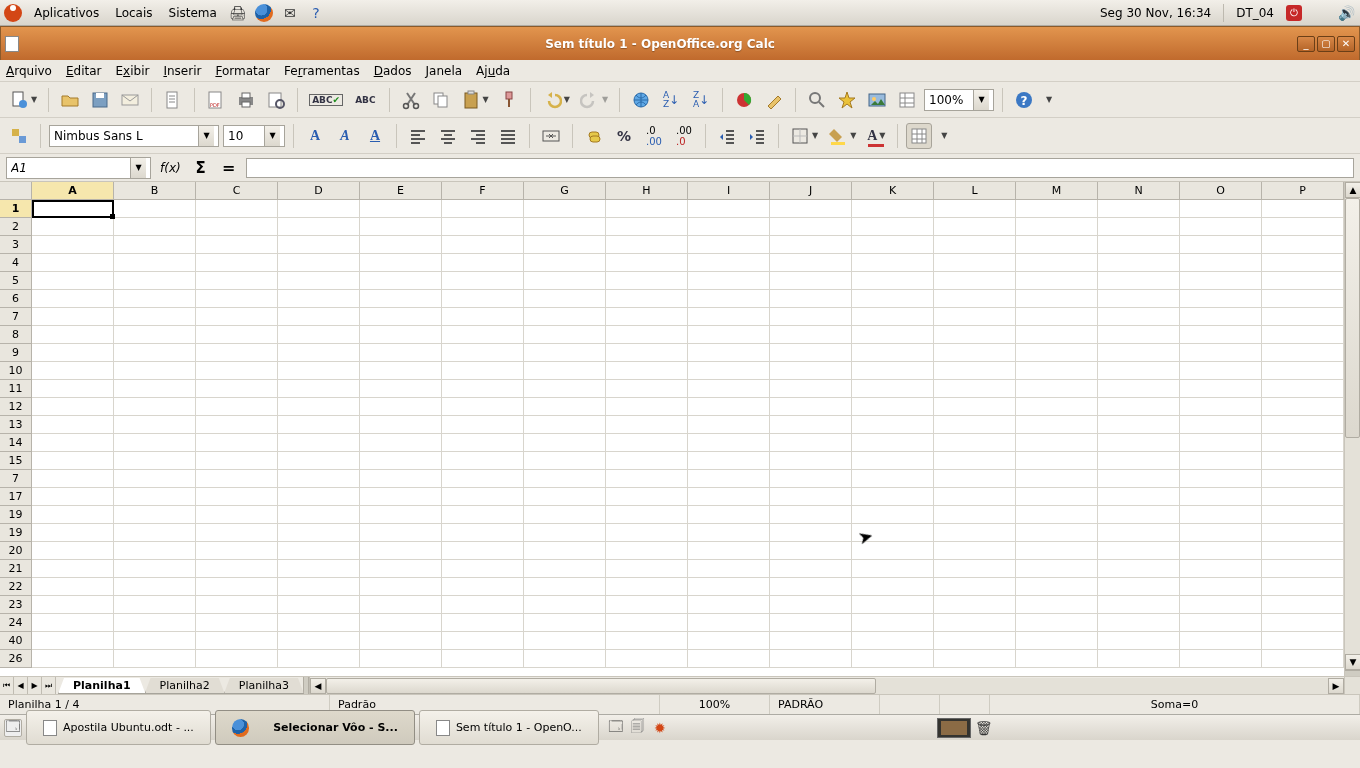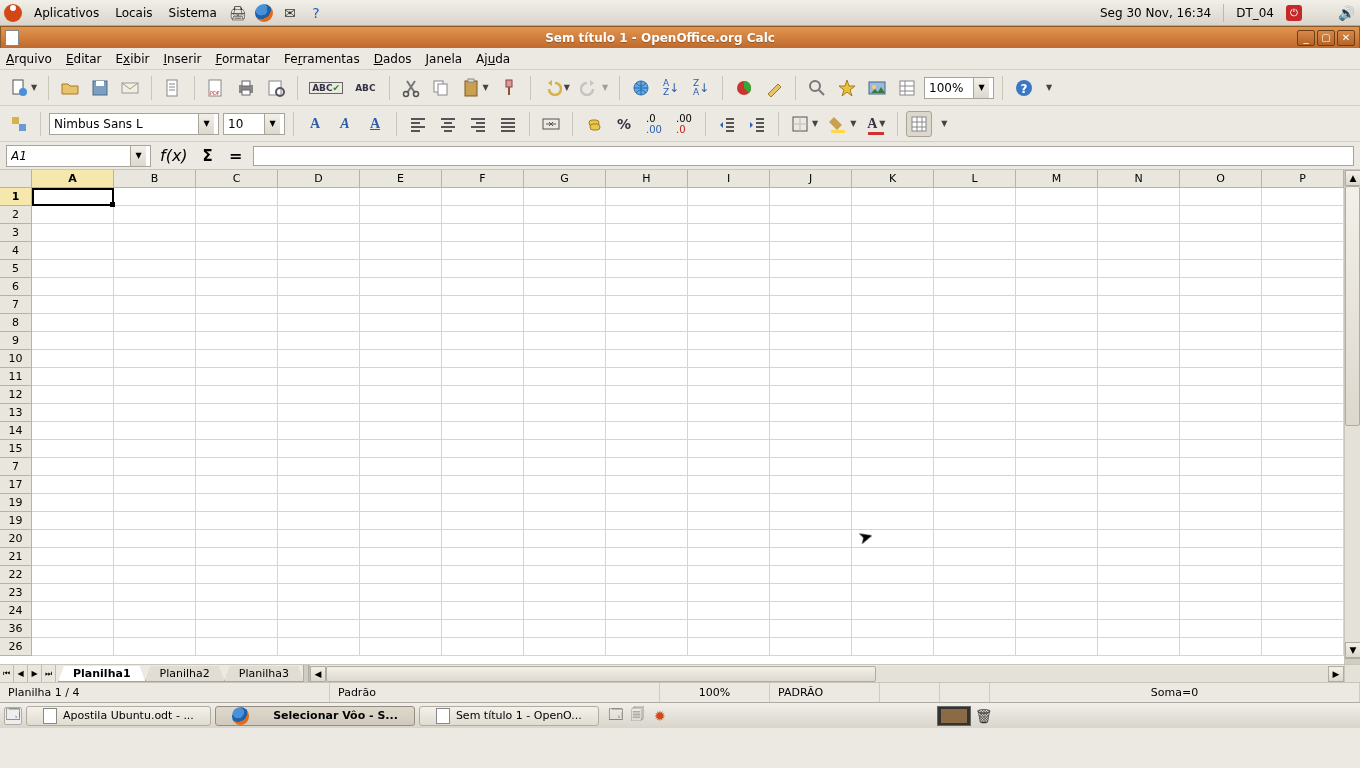--- a/index.html
+++ b/index.html
@@ -9,21 +9,21 @@
 .gnome-panel { height: 26px; background: linear-gradient(#f2efe9,#d9d5cc); border-bottom: 1px solid #adaba4; display: flex; align-items: center; padding: 0 4px; gap: 8px; }
 .ubuntu-logo { width: 18px; height: 18px; border-radius: 50%; background: #d34615; position: relative; display: inline-block; }
 .ubuntu-logo:before { content: ""; position: absolute; width: 6px; height: 6px; background: #fff; border-radius: 50%; left: 6px; top: 1px; }
 .gnome-panel .panel-item { padding: 2px 4px; cursor: pointer; }
 .gnome-panel .spacer { flex: 1; }
 .panel-icon { width: 18px; height: 18px; display: inline-flex; align-items: center; justify-content: center; font-size: 14px; color:#333; }
 .firefox-icon { width: 18px; height: 18px; border-radius: 50%; background: radial-gradient(circle at 35% 30%,#4a90d9 0 35%,#1e62a8 36% 55%,#e06b1f 56% 100%); }
 .shutdown-btn { width: 16px; height: 16px; border-radius: 3px; background: #c62828; color: #fff; display: inline-flex; align-items: center; justify-content: center; font-size: 10px; }
 
 
-.titlebar { height: 22px; background: linear-gradient(#e2954e,#c06a2d); color: #fff; display: flex; align-items: center; padding: 0 4px; border: 1px solid #8a5a2b; border-bottom: none; }
+.titlebar { height: 34px; background: linear-gradient(#e2954e,#c06a2d); color: #fff; display: flex; align-items: center; padding: 0 4px; border: 1px solid #8a5a2b; border-bottom: none; }
 .titlebar .doc-icon { width: 14px; height: 16px; background: #fff; border: 1px solid #888; margin-right: 6px; }
 .titlebar .title { flex: 1; text-align: center; font-weight: bold; text-shadow: 0 1px 1px rgba(0,0,0,.3); }
 .titlebar .win-btn { width: 18px; height: 16px; border: 1px solid #6b3f17; background: linear-gradient(#d88848,#b46428); margin-left: 2px; color: #fff; font-size: 10px; display: inline-flex; align-items: center; justify-content: center; border-radius: 2px; cursor: pointer; }
 
 
 .menubar { height: 22px; background: #ece9e2; border-bottom: 1px solid #d3cfc6; display: flex; align-items: center; padding: 0 6px; gap: 14px; }
 .menubar .menu-item { cursor: pointer; }
 .menubar .menu-item u { text-decoration: underline; }
 
 
@@ -77,21 +77,21 @@
 .hscroll .thumb { position: absolute; left: 0; top: 0; bottom: 0; width: 550px; background: linear-gradient(#f3f0e9,#dcd8ce); border: 1px solid #b0aca2; border-radius: 2px; cursor: pointer; }
 .splitter { width: 6px; background: #cfccc2; border-left:1px solid #b0aca2; border-right:1px solid #b0aca2; cursor: col-resize; }
 
 
 .statusbar { height: 20px; background: #ece9e2; border-top: 1px solid #c9c5bb; display: flex; align-items: center; font-size: 11px; }
 .statusbar .seg { padding: 0 8px; border-right: 1px solid #cfccc2; height: 100%; display: flex; align-items: center; }
 .statusbar .seg.flex { flex: 1; }
 
 
 .gnome-bottom { height: 26px; background: linear-gradient(#f2efe9,#d9d5cc); border-top: 1px solid #adaba4; display: flex; align-items: center; padding: 0 4px; gap: 4px; }
-.task { height: 20px; padding: 0 16px; border: 1px solid #b0aca2; background: linear-gradient(#f4f1ea,#e0dcd2); border-radius: 3px; display: flex; align-items: center; gap: 6px; font-size: 11px; max-width: 200px; overflow: hidden; white-space: nowrap; cursor: pointer; }
+.task { height: 35px; padding: 0 16px; border: 1px solid #b0aca2; background: linear-gradient(#f4f1ea,#e0dcd2); border-radius: 3px; display: flex; align-items: center; gap: 6px; font-size: 11px; max-width: 200px; overflow: hidden; white-space: nowrap; cursor: pointer; }
 .task.active { background: linear-gradient(#ded9cb,#cfcabd); border-color: #928e84; font-weight: bold; gap: 24px; }
 .ws-switcher { width: 34px; height: 20px; border: 1px solid #666; background: #34332f; display: flex; align-items: center; justify-content: center; }
 .ws-switcher .inner { width: 26px; height: 14px; background: #8b6b45; }
 
 .blue { color: #2a5db0; }
 .cursor-pointer-img { position: fixed; left: 858px; top: 526px; font-size: 18px; color: #000; pointer-events: none; transform: rotate(-15deg); }
 </style>
 </head>
 <body>
 
@@ -418,21 +418,21 @@
       <span class="drop-arrow">▼</span>
     </span>
 </div>
 
 <div class="formulabar">
   <div class="combo" style="width:145px;">
     <input style="width: 123px; font-style: italic;" value="A1">
     <span class="cbtn">▼</span>
   </div>
   <span class="tbtn" style="min-width:22px;height:22px;">
-      <i style="font-style:italic;font-size:16px;">f(x)</i>
+      <i style="font-style:italic;font-size:12px;">f(x)</i>
     </span>
   <span class="tbtn" style="min-width:22px;height:22px;">
       <b style="font-size:15px;">Σ</b>
     </span>
   <span class="tbtn" style="min-width:22px;height:22px;">
       <b style="font-size:16px;">=</b>
     </span>
   <input class="formula-input" value="" style="">
 </div>
 
@@ -478,21 +478,21 @@
           <div class="row-h">15</div>
           <div class="row-h">7</div>
           <div class="row-h">17</div>
           <div class="row-h">19</div>
           <div class="row-h">19</div>
           <div class="row-h">20</div>
           <div class="row-h">21</div>
           <div class="row-h">22</div>
           <div class="row-h">23</div>
           <div class="row-h">24</div>
-          <div class="row-h">36</div>
+          <div class="row-h">40</div>
           <div class="row-h">26</div>
         </div>
       <div class="grid" id="grid" style="flex:1;">
         <div class="cursor-cell"></div>
       <div class="grid-row">
             <div class="cell"></div>
             <div class="cell"></div>
             <div class="cell"></div>
             <div class="cell"></div>
             <div class="cell"></div>

